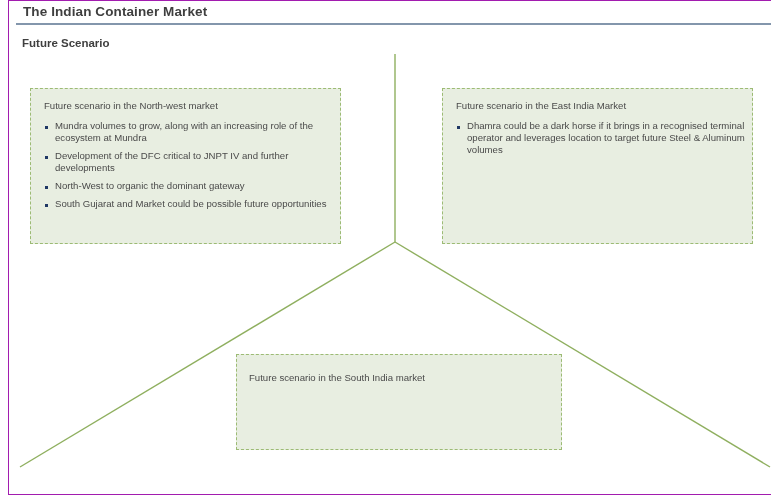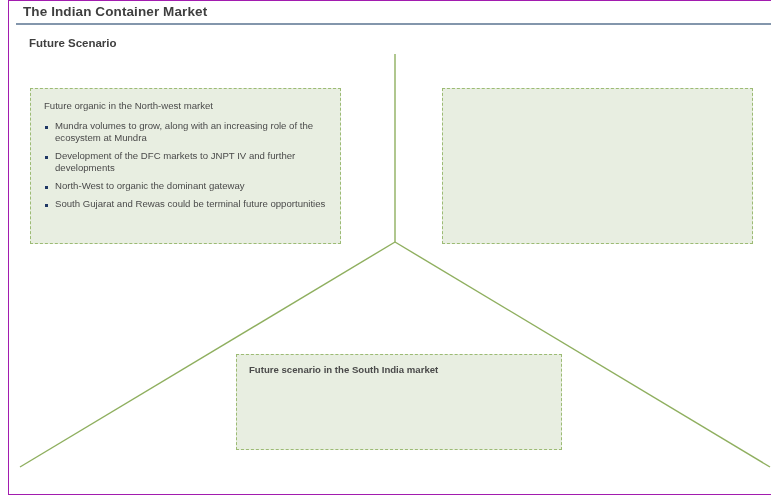--- a/index.html
+++ b/index.html
@@ -42,21 +42,21 @@
   #title-rule {
     position: absolute;
     left: 7px;
     top: 22px;
     width: 757px;
     height: 2px;
     background: #8396ac;
   }
   #subtitle {
     position: absolute;
-    left: 20px;
+    left: 13px;
     top: 36px;
     font-size: 11.5px;
     font-weight: bold;
     color: #3f3f3f;
     white-space: nowrap;
   }
 
   
   #connector {
     position: absolute;
@@ -109,50 +109,52 @@
   
   #box-northwest { left: 21px;  top: 87px;  width: 311px; height: 156px; }
   #box-northwest .box-heading { left: 13px; top: 11px; }
   #box-northwest .bullet-list { left: 13px; top: 31px; width: 290px; }
 
   #box-east { left: 433px; top: 87px; width: 311px; height: 156px; }
   #box-east .box-heading { left: 13px; top: 11px; }
   #box-east .bullet-list { left: 13px; top: 31px; width: 292px; }
 
   #box-south { left: 227px; top: 353px; width: 326px; height: 96px; }
-  #box-south .box-heading { left: 12px; top: 9px; font-weight: bold; }
+  #box-south .box-heading { left: 12px; top: 17px; }
   #box-south .bullet-list { left: 12px; top: 27px; width: 305px; }
 </style>
 </head>
 <body>
 
 <div id="slide">
 
   <div id="slide-title">The Indian Container Market</div>
   <div id="title-rule"></div>
   <div id="subtitle">Future Scenario</div>
 
   <svg id="connector" viewBox="0 0 771 495" width="771" height="495" aria-hidden="true">
     <line x1="386" y1="53" x2="386" y2="241" stroke="#8faf5f" stroke-width="1.4"></line>
     <line x1="386" y1="241" x2="11" y2="466" stroke="#8faf5f" stroke-width="1.4"></line>
     <line x1="386" y1="241" x2="761" y2="466" stroke="#8faf5f" stroke-width="1.4"></line>
   </svg>
 
   <div class="scenario-box" id="box-northwest">
-    <div class="box-heading">Future organic in the North-west market</div>
+    <div class="box-heading">Future scenario in the North-west market</div>
     <ul class="bullet-list">
       <li class="bullet-item">Mundra volumes to grow, along with an increasing role of the ecosystem at Mundra</li>
-      <li class="bullet-item">Development  of the DFC markets to JNPT IV and further developments</li>
+      <li class="bullet-item">Development  of the DFC critical to JNPT IV and further developments</li>
       <li class="bullet-item">North-West to organic the dominant gateway</li>
-      <li class="bullet-item">South Gujarat and Rewas could be terminal future opportunities</li>
+      <li class="bullet-item">South Gujarat and Market could be possible future opportunities</li>
     </ul>
   </div>
 
   <div class="scenario-box" id="box-east">
+    <div class="box-heading">Future scenario in the East India Market</div>
     <ul class="bullet-list">
+      <li class="bullet-item">Dhamra could be a dark horse if it brings in a recognised terminal operator and leverages location to target future Steel &amp; Aluminum volumes</li>
     </ul>
   </div>
 
   <div class="scenario-box" id="box-south">
     <div class="box-heading">Future scenario in the South India market</div>
     <ul class="bullet-list">
     </ul>
   </div>
 
 </div>

